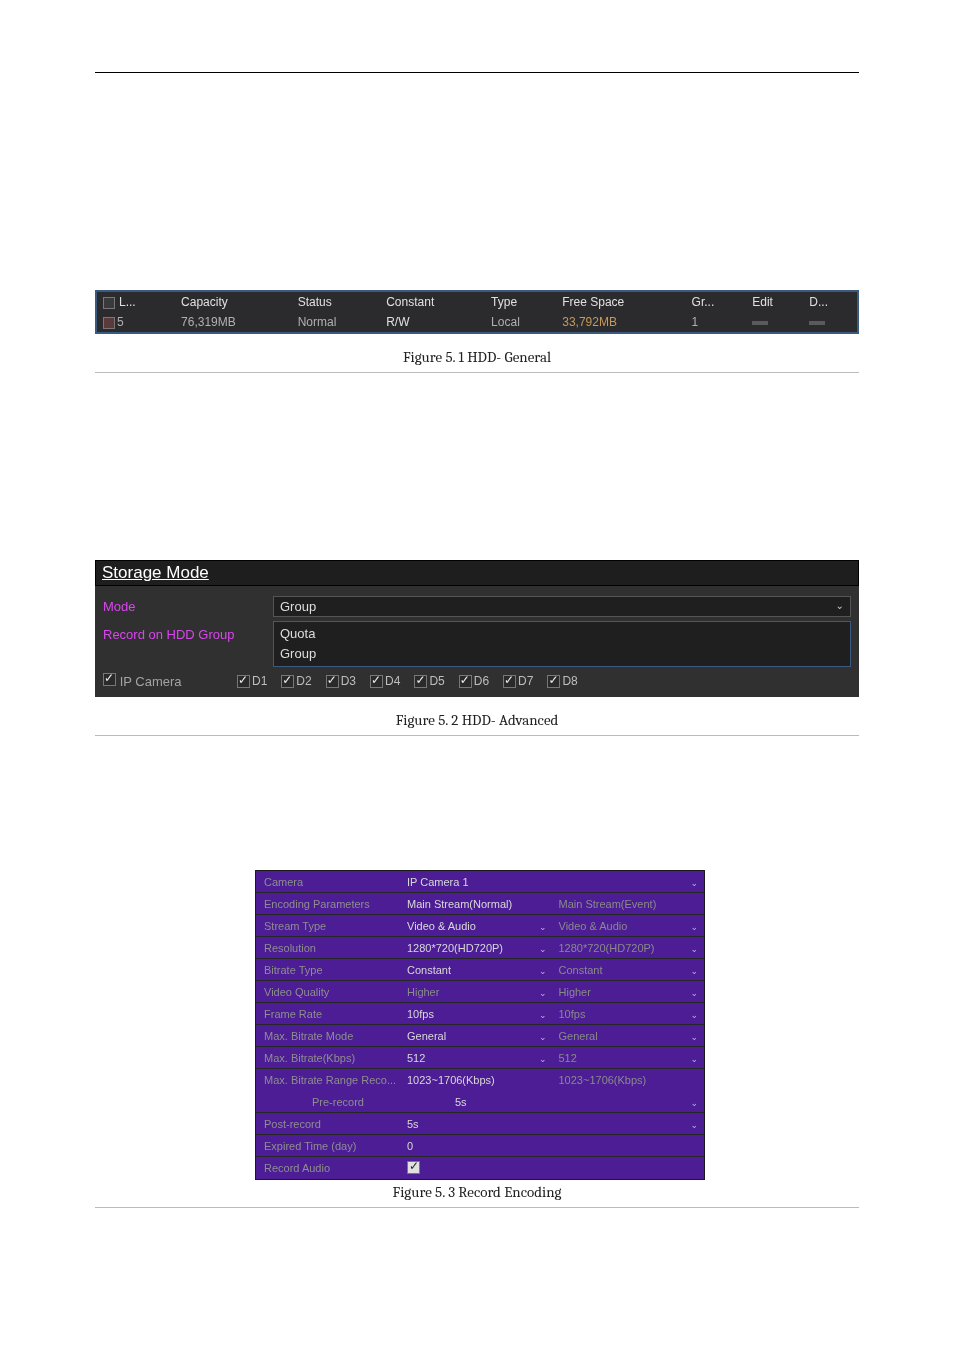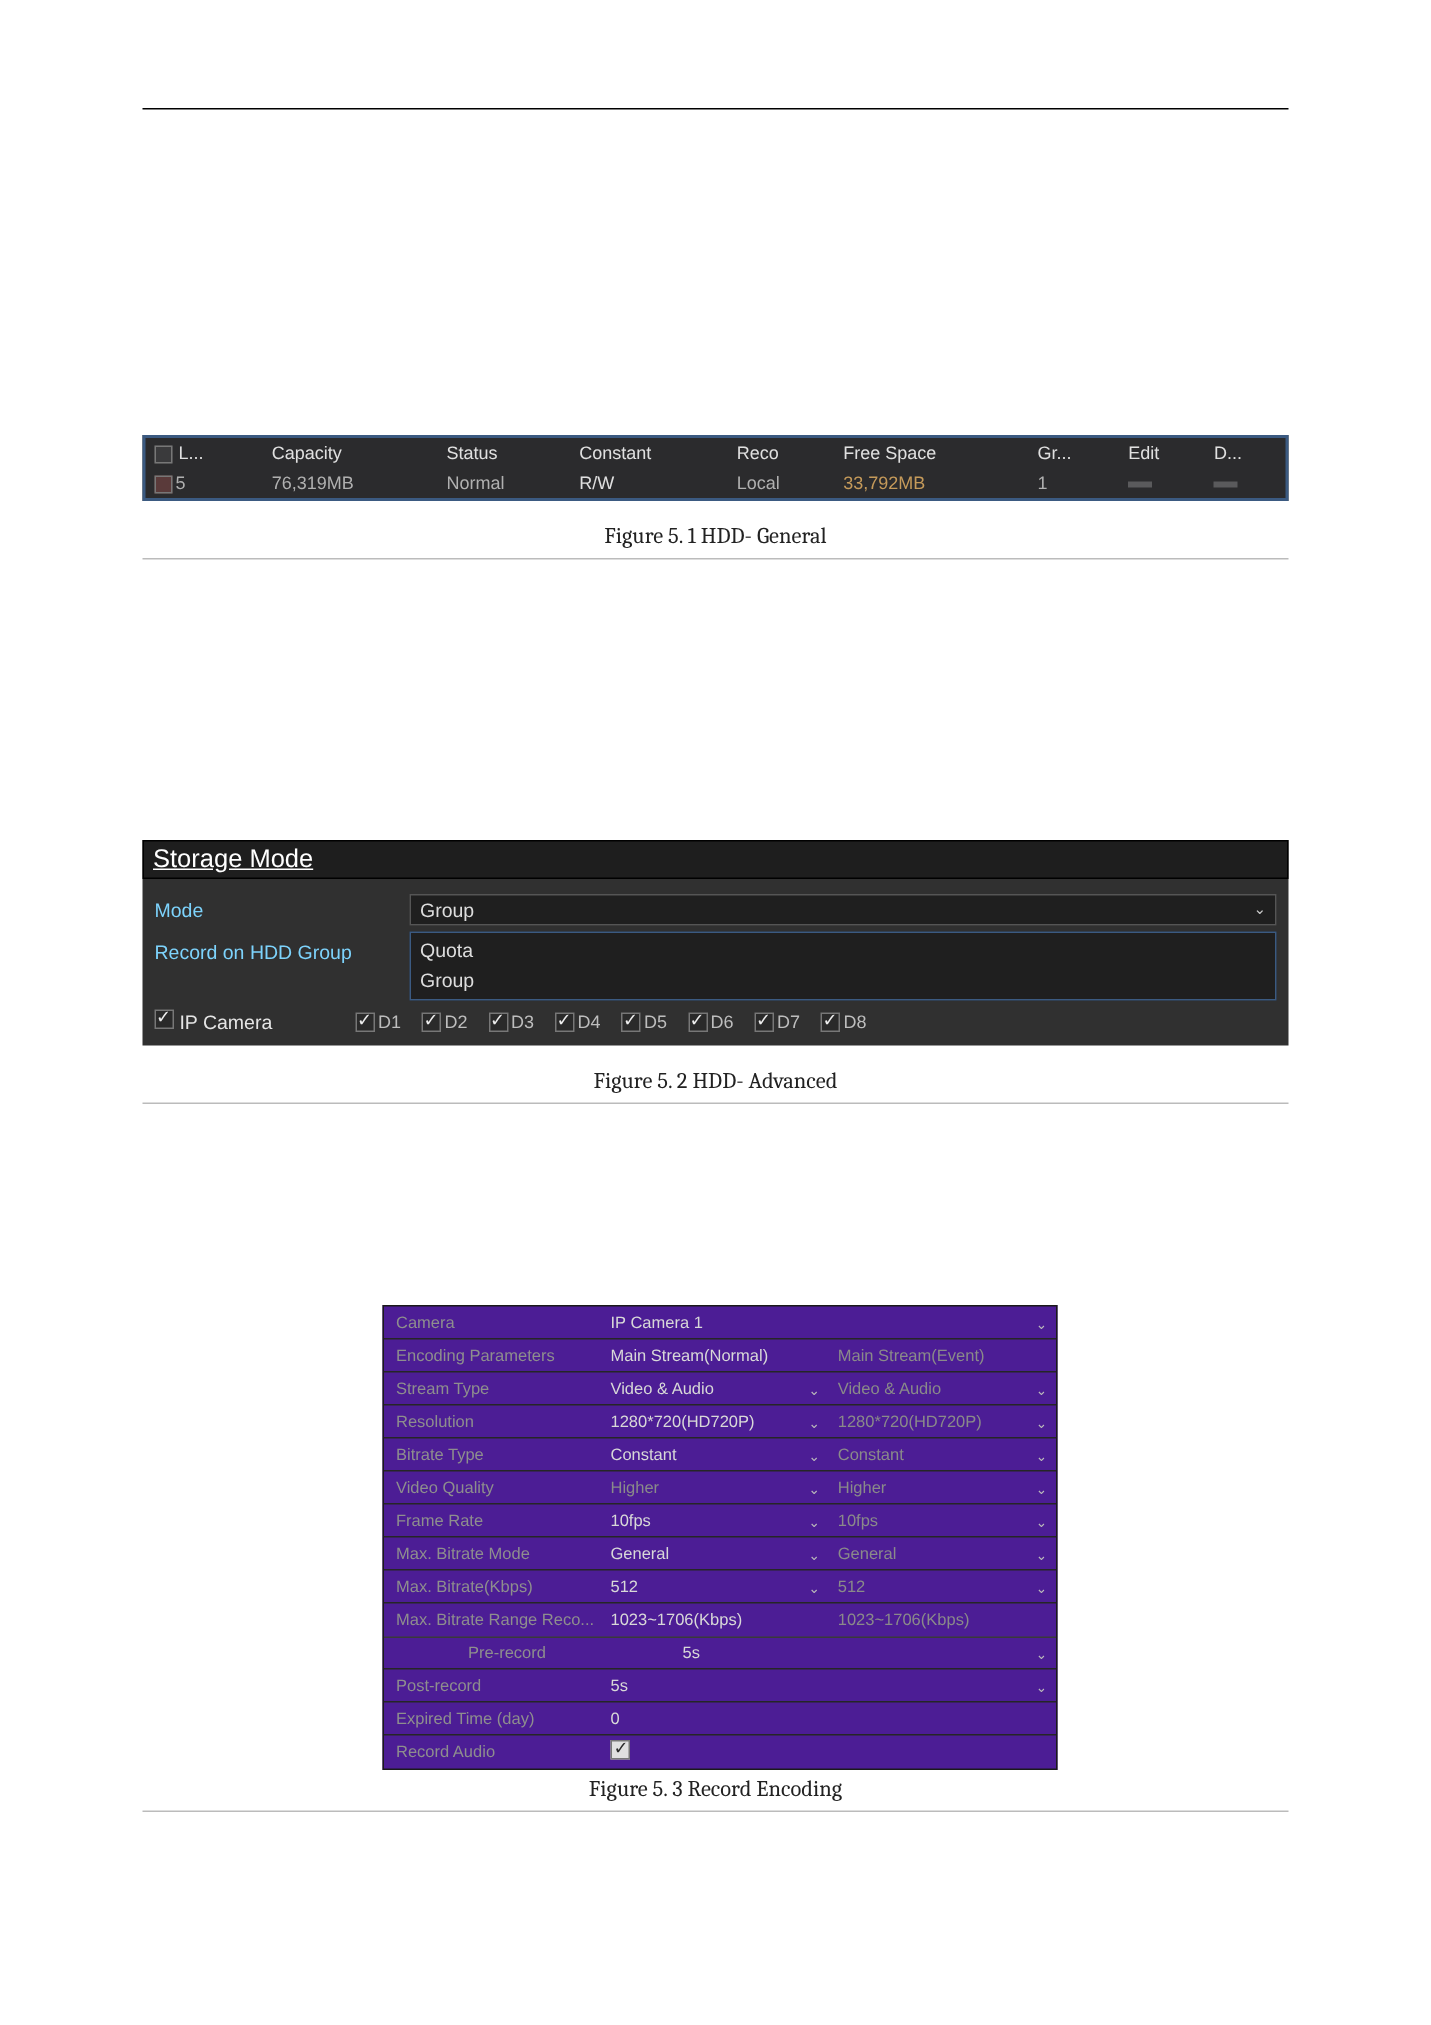--- a/index.html
+++ b/index.html
@@ -103,21 +103,21 @@
     color: #bdbdbd;
     font-family: Tahoma, Arial, sans-serif;
     font-size: 13px;
     padding: 6px 8px 8px 8px;
   }
   .hdd-adv-row {
     display: flex;
     align-items: center;
     margin: 4px 0;
   }
-  .hdd-adv-row .lab { width: 170px; color: #7dd3fc; }
+  .hdd-adv-row .lab { width: 170px; color: #d946ef; }
   .hdd-select {
     flex: 1;
     background: #1f1f1f;
     border: 1px solid #555;
     color: #ddd;
     padding: 2px 6px;
     position: relative;
   }
   .hdd-select .caret {
     position: absolute;
@@ -133,21 +133,21 @@
     padding: 2px 6px;
     line-height: 18px;
   }
   .hdd-dropdown .opt { padding: 1px 0; }
   .cam-row {
     display: flex;
     align-items: center;
     gap: 14px;
     margin-top: 6px;
   }
-  .cam-row .lab { width: 120px; color: #e5e5e5; }
+  .cam-row .lab { width: 120px; color: #a3a3a3; }
   .camchk {
     display: inline-flex;
     align-items: center;
     gap: 2px;
     color: #bdbdbd;
     font-size: 12px;
   }
   .camchk .box {
     width: 13px;
     height: 13px;
@@ -234,21 +234,21 @@
 <div class="top-rule"></div>
 
 <div class="section hdd-general">
   <table>
     <tbody>
         <tr>
       <th><span class="checkbox"></span><span>L...</span></th>
       <th>Capacity</th>
       <th>Status</th>
       <th>Constant</th>
-      <th>Reco</th>
+      <th>Type</th>
       <th>Free Space</th>
       <th>Gr...</th>
       <th>Edit</th>
       <th>D...</th>
     </tr>
     <tr>
       <td><span class="chk5"></span><span>5</span></td>
       <td>76,319MB</td>
       <td>Normal</td>
       <td class="c-rw">R/W</td>

